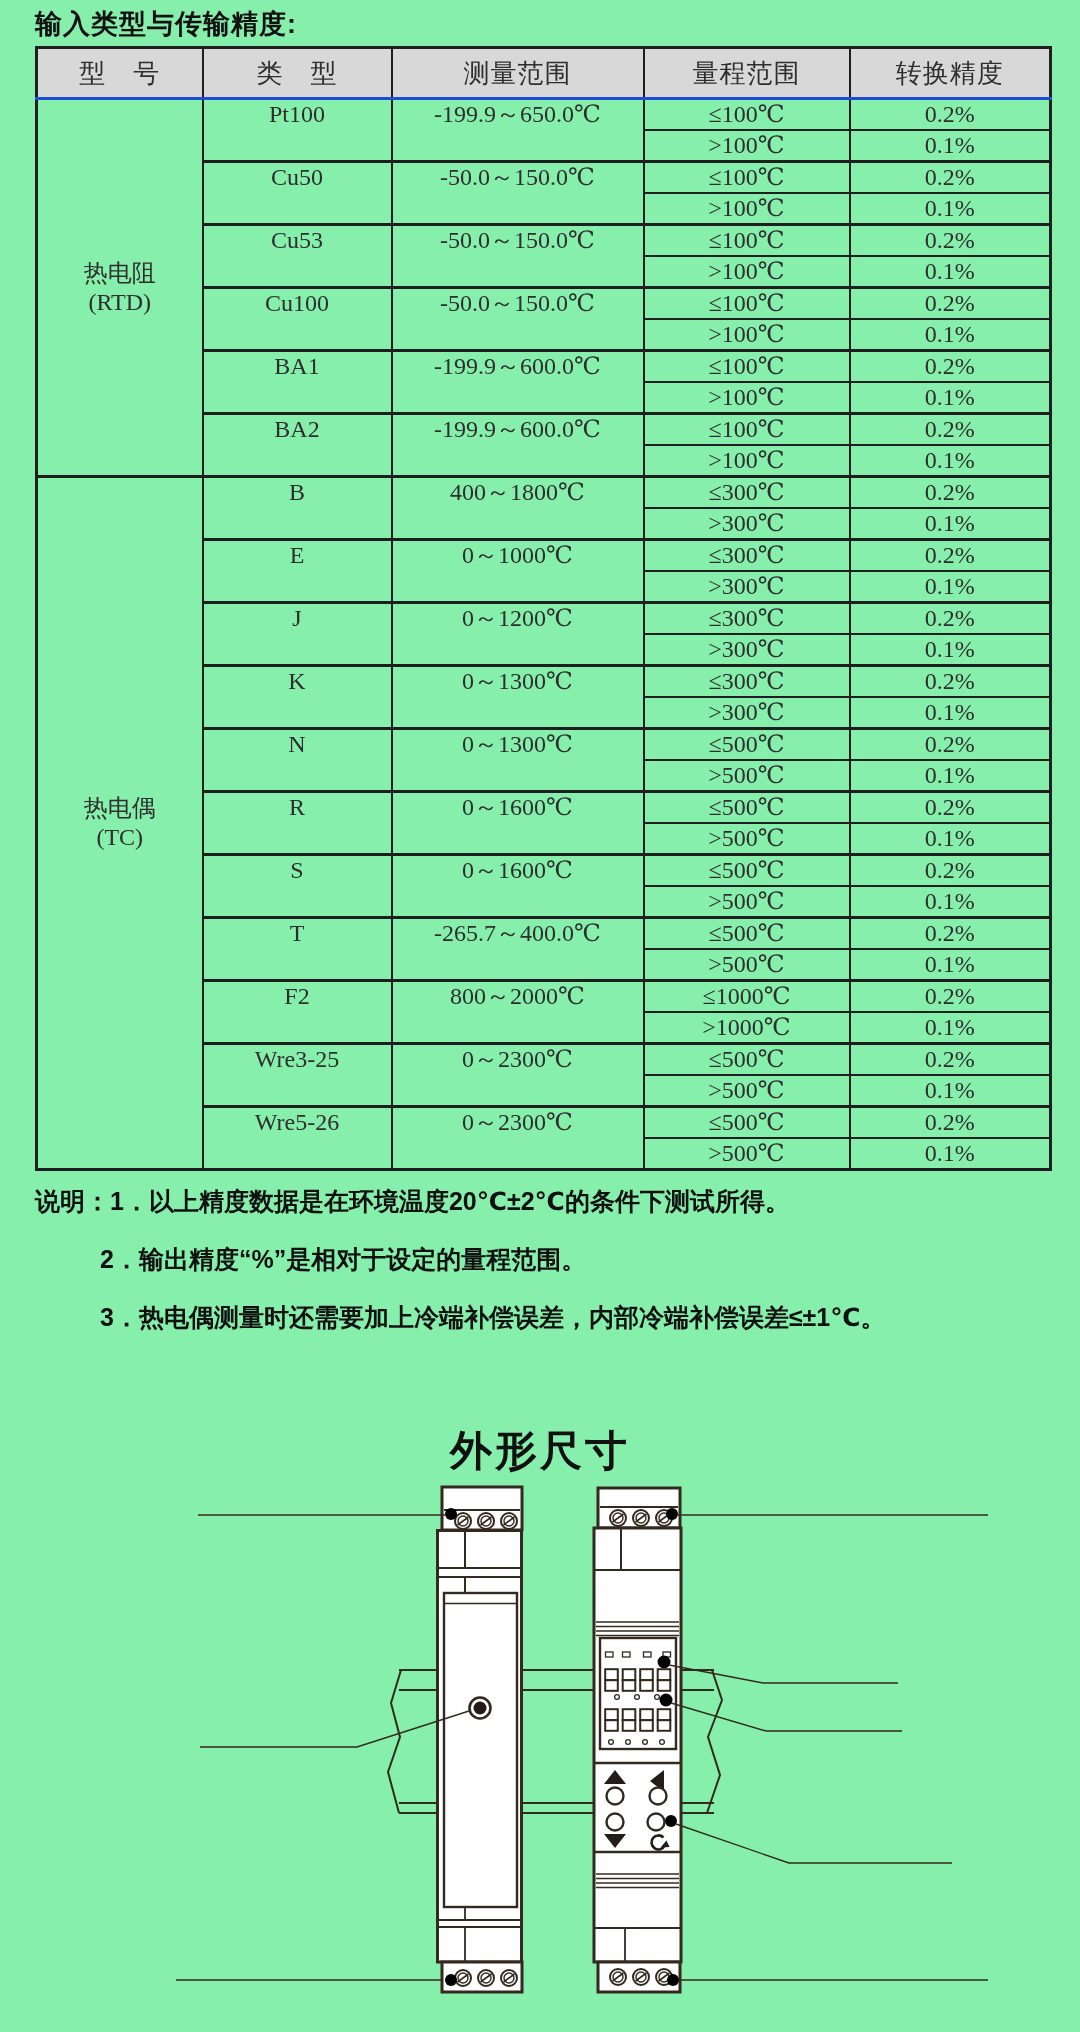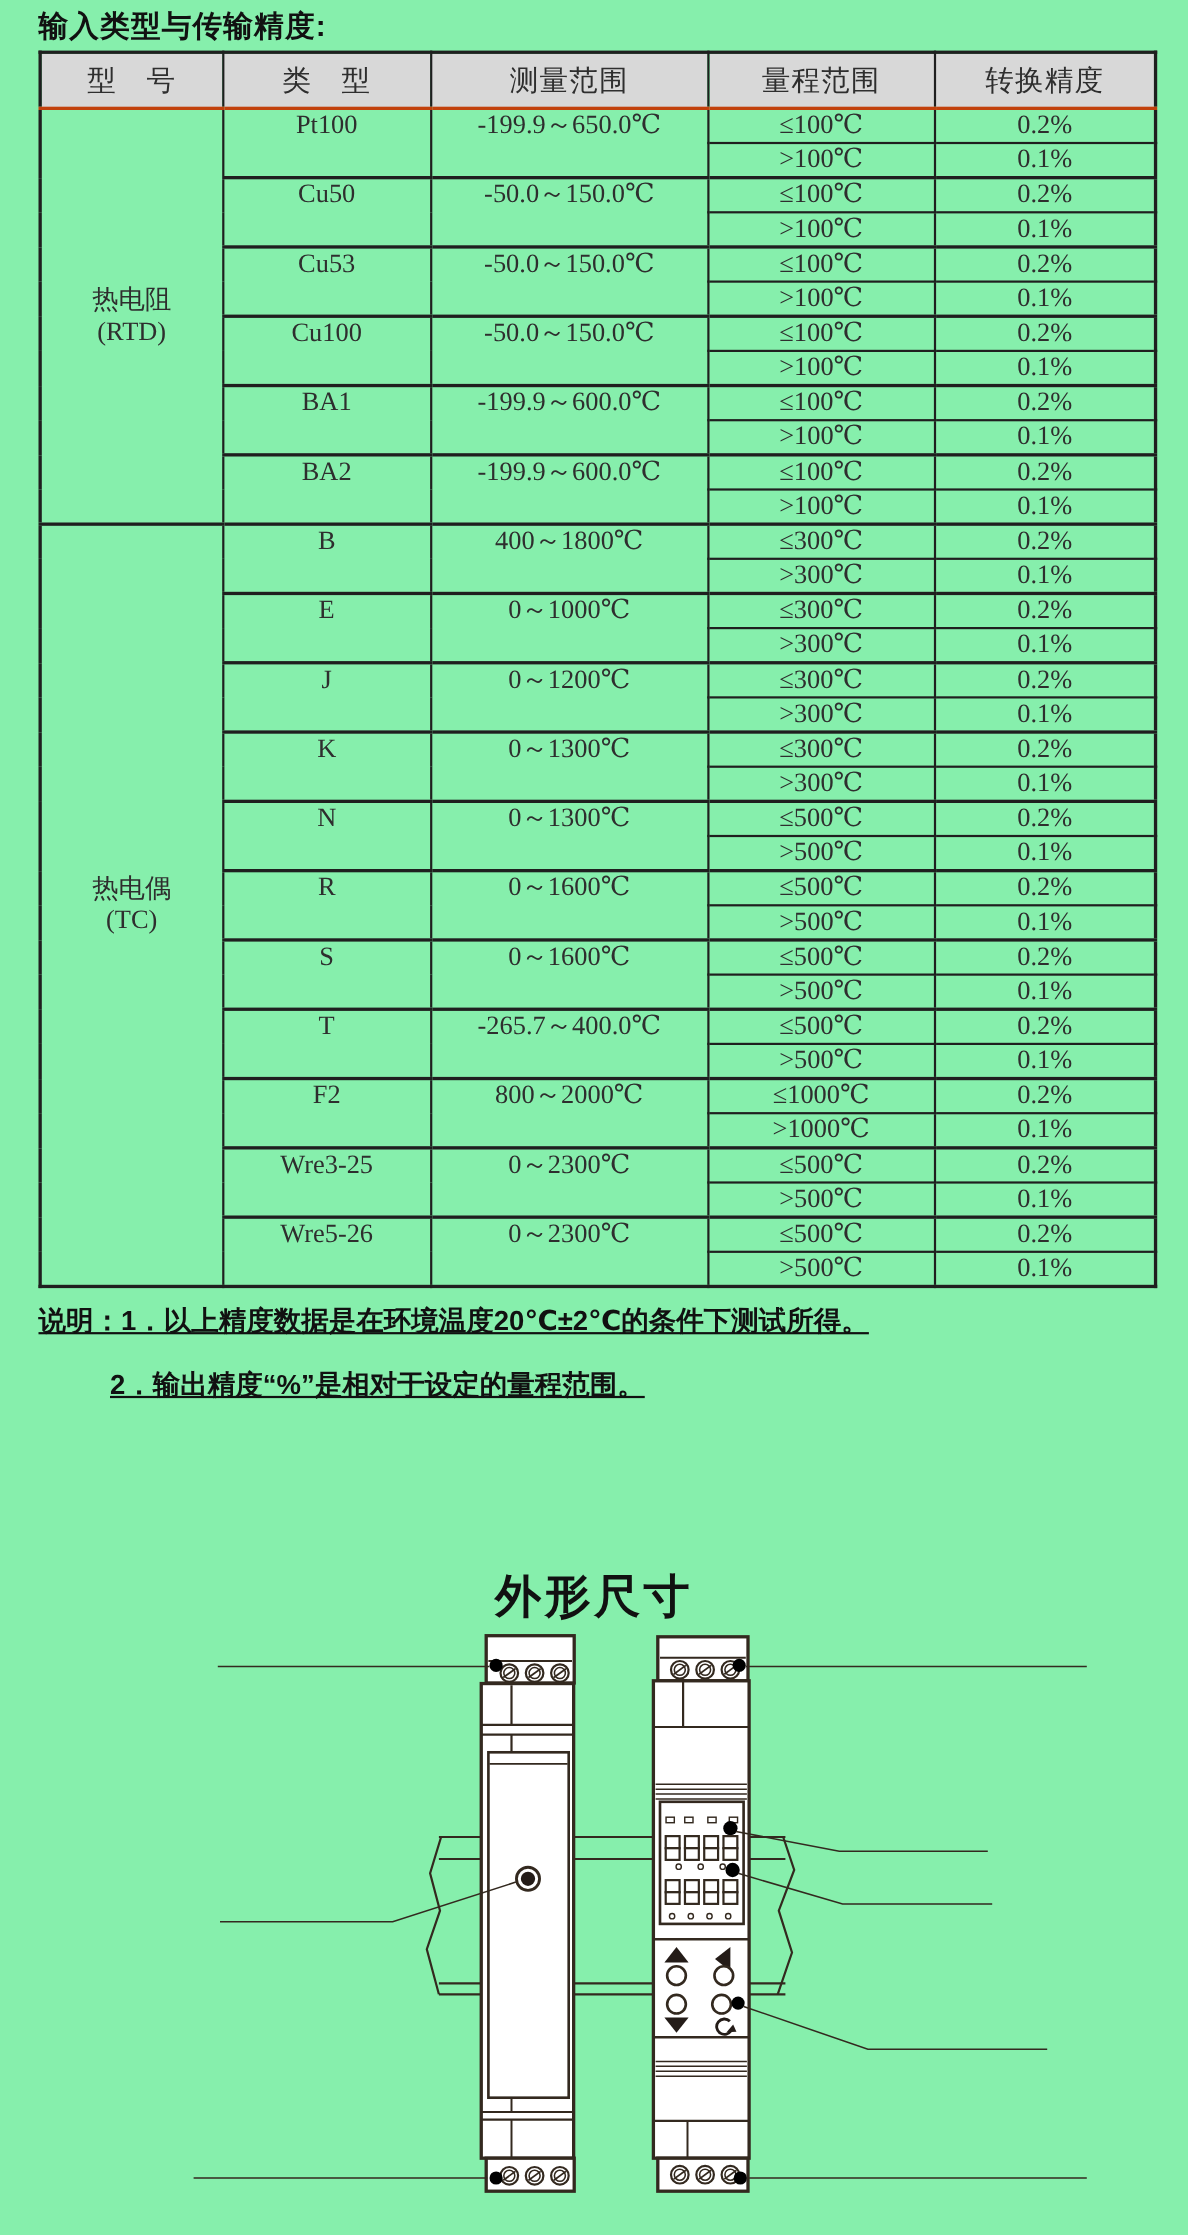--- a/index.html
+++ b/index.html
@@ -8,28 +8,28 @@
 
   
   .doc-title{position:absolute;left:35px;top:6px;font-size:27px;font-weight:bold;letter-spacing:1px;color:#111;}
 
   
   .spec-table-wrap{position:absolute;left:35px;top:46px;}
   table.spec{border-collapse:collapse;table-layout:fixed;width:1014px;border:3px solid #1f1f1f;}
   table.spec th,table.spec td{border:2px solid #1f1f1f;text-align:center;padding:0;
      font-family:"Liberation Serif","DejaVu Serif",serif;color:#2e2e2e;overflow:hidden;}
   table.spec thead th{background:#d8d8d8;height:48px;font-size:26px;font-weight:normal;
-     border-bottom:3px solid #c2410c;letter-spacing:1px;}
+     border-bottom:3px solid #1d4ed8;letter-spacing:1px;}
   table.spec td{height:29px;font-size:24px;line-height:29px;}
   table.spec tr.type-start td{border-top:3px solid #1f1f1f;}
   td.cell-type,td.cell-range{vertical-align:top;line-height:30px;}
   td.cell-model{vertical-align:middle;font-size:26px;line-height:34px;}
 
   
-  .notes{position:absolute;left:35px;top:1186px;font-size:25px;font-weight:bold;color:#111;line-height:30px;text-decoration:underline;}
+  .notes{position:absolute;left:35px;top:1186px;font-size:25px;font-weight:bold;color:#111;line-height:30px;}
   .note-line{margin-bottom:28px;white-space:nowrap;}
   .note-line .indent{display:inline-block;width:65px;}
 
   
   .section-title{position:absolute;left:0;top:1423px;width:1080px;text-align:center;
      font-size:42px;font-weight:bold;letter-spacing:3px;color:#111;}
 
   
   .diagram{position:absolute;left:0;top:1470px;width:1080px;height:562px;}
   .diagram svg{position:absolute;left:0;top:0;}
@@ -238,20 +238,21 @@
             <td class="cell-span">&gt;500℃</td>
             <td class="cell-acc">0.1%</td>
           </tr>
         </tbody>
     </table>
   </div>
 
   <div class="notes">
     <div class="note-line"><span>说明：</span><span>1．以上精度数据是在环境温度20℃±2℃的条件下测试所得。</span></div>
     <div class="note-line"><span class="indent"></span><span>2．输出精度“%”是相对于设定的量程范围。</span></div>
+    <div class="note-line"><span class="indent"></span><span>3．热电偶测量时还需要加上冷端补偿误差，内部冷端补偿误差≤±1℃。</span></div>
   </div>
 
   <div class="section-title">外形尺寸</div>
 
   <div class="diagram">
 
     <svg width="1080" height="562" viewBox="0 1470 1080 562">
       <defs>
         <g id="screw" stroke="#33291f">
           <circle r="8" fill="#fff" stroke-width="2"></circle>

